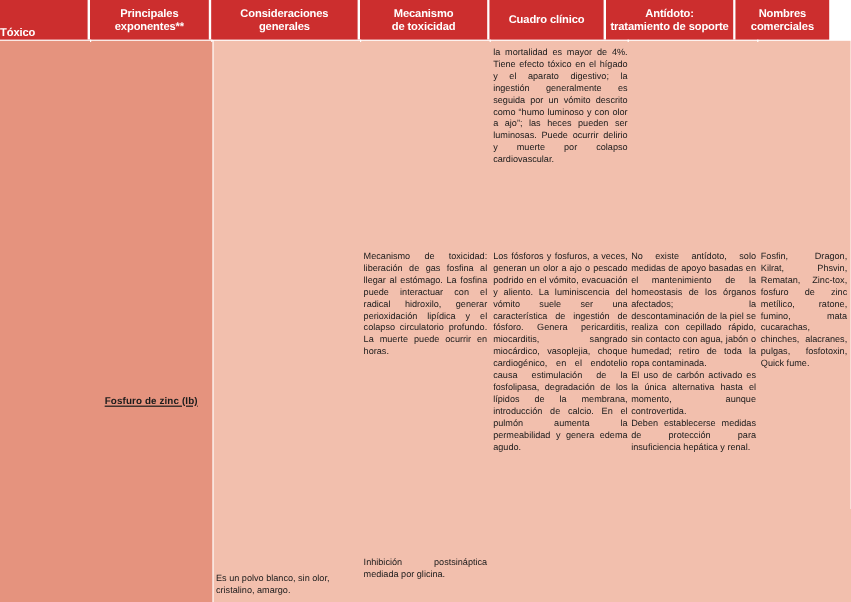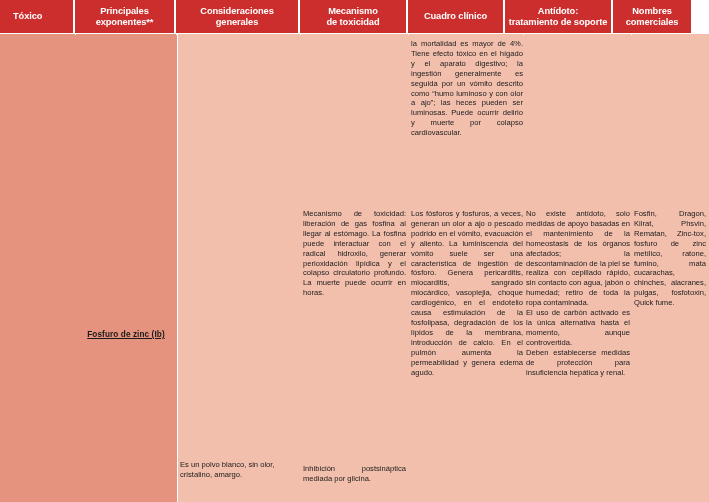--- a/index.html
+++ b/index.html
@@ -35,21 +35,21 @@
     letter-spacing: -0.1px;
     display: flex;
     align-items: center;
     justify-content: center;
     text-align: center;
     padding: 0 3px;
     height: 33px;
     border-right: 2px solid #ffffff;
   }
   .th:last-child { border-right: none; }
-  .th.left { justify-content: flex-start; padding-left: 13px; text-align: left; }
+  .th.left { justify-content: flex-start; padding-left: 0; text-align: left; align-items: flex-end; }
   .th span { display: block; }
 
   
   .band-dark {
     position: absolute;
     top: 34px; left: 0;
     width: 177px;
     height: 468px;
     background: #e5937e;
   }
@@ -165,19 +165,19 @@
     <div class="cell" style="left:411px; top:209px; width:112px;">Los fósforos y fosfuros, a veces, generan un olor a ajo o pescado podrido en el vómito, evacuación y aliento. La luminiscencia del vómito suele ser una característica de ingestión de fósforo. Genera pericarditis, miocarditis, sangrado miocárdico, vasoplejia, choque cardiogénico, en el endotelio causa estimulación de la fosfolipasa, degradación de los lípidos de la membrana, introducción de calcio. En el pulmón aumenta la permeabilidad y genera edema agudo.</div>
 
     <div class="cell" style="left:634px; top:209px; width:72px;">Fosfin, Dragon, Kilrat, Phsvin, Rematan, Zinc-tox, fosfuro de zinc metílico, ratone, fumino, mata cucarachas, chinches, alacranes, pulgas, fosfotoxin, Quick fume.</div>
 
     <div class="cell" style="left:526px; top:209px; width:104px;">
       <p>No existe antídoto, solo medidas de apoyo basadas en el mantenimiento de la homeostasis de los órganos afectados; la descontaminación de la piel se realiza con cepillado rápido, sin contacto con agua, jabón o humedad; retiro de toda la ropa contaminada.</p>
       <p>El uso de carbón activado es la única alternativa hasta el momento, aunque controvertida.</p>
       <p>Deben establecerse medidas de protección para insuficiencia hepática y renal.</p>
     </div>
 
-    <div class="cell nojust" style="left:180px; top:460px; width:118px;">Es un polvo blanco, sin olor, cristalino, amargo.</div>
+    <div class="cell nojust" style="left:180px; top:477px; width:118px;">Es un polvo blanco, sin olor, cristalino, amargo.</div>
 
     <div class="cell" style="left:303px; top:464px; width:103px;">Inhibición postsináptica mediada por glicina.</div>
 
 
   </div>
 </div>
 
 </body></html>

